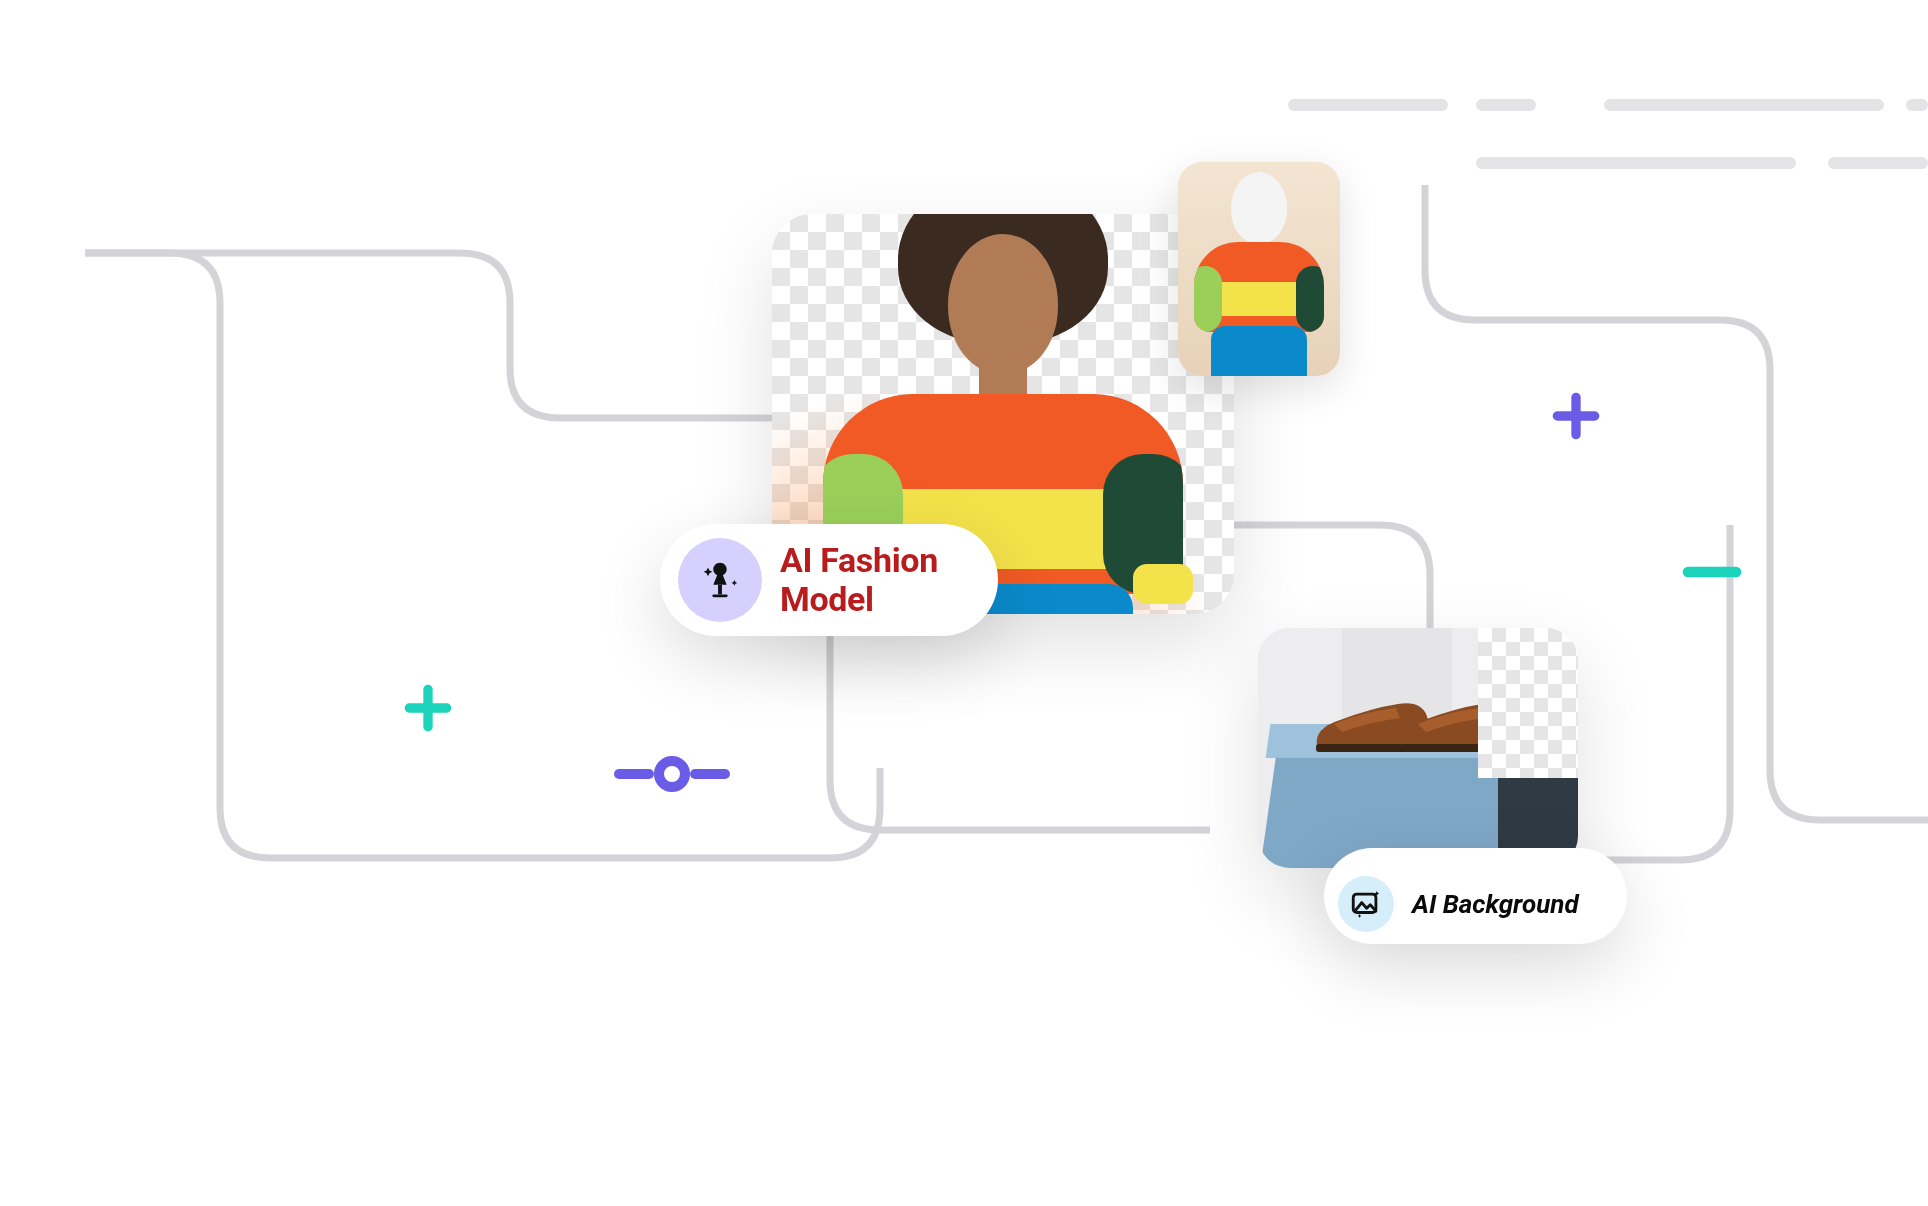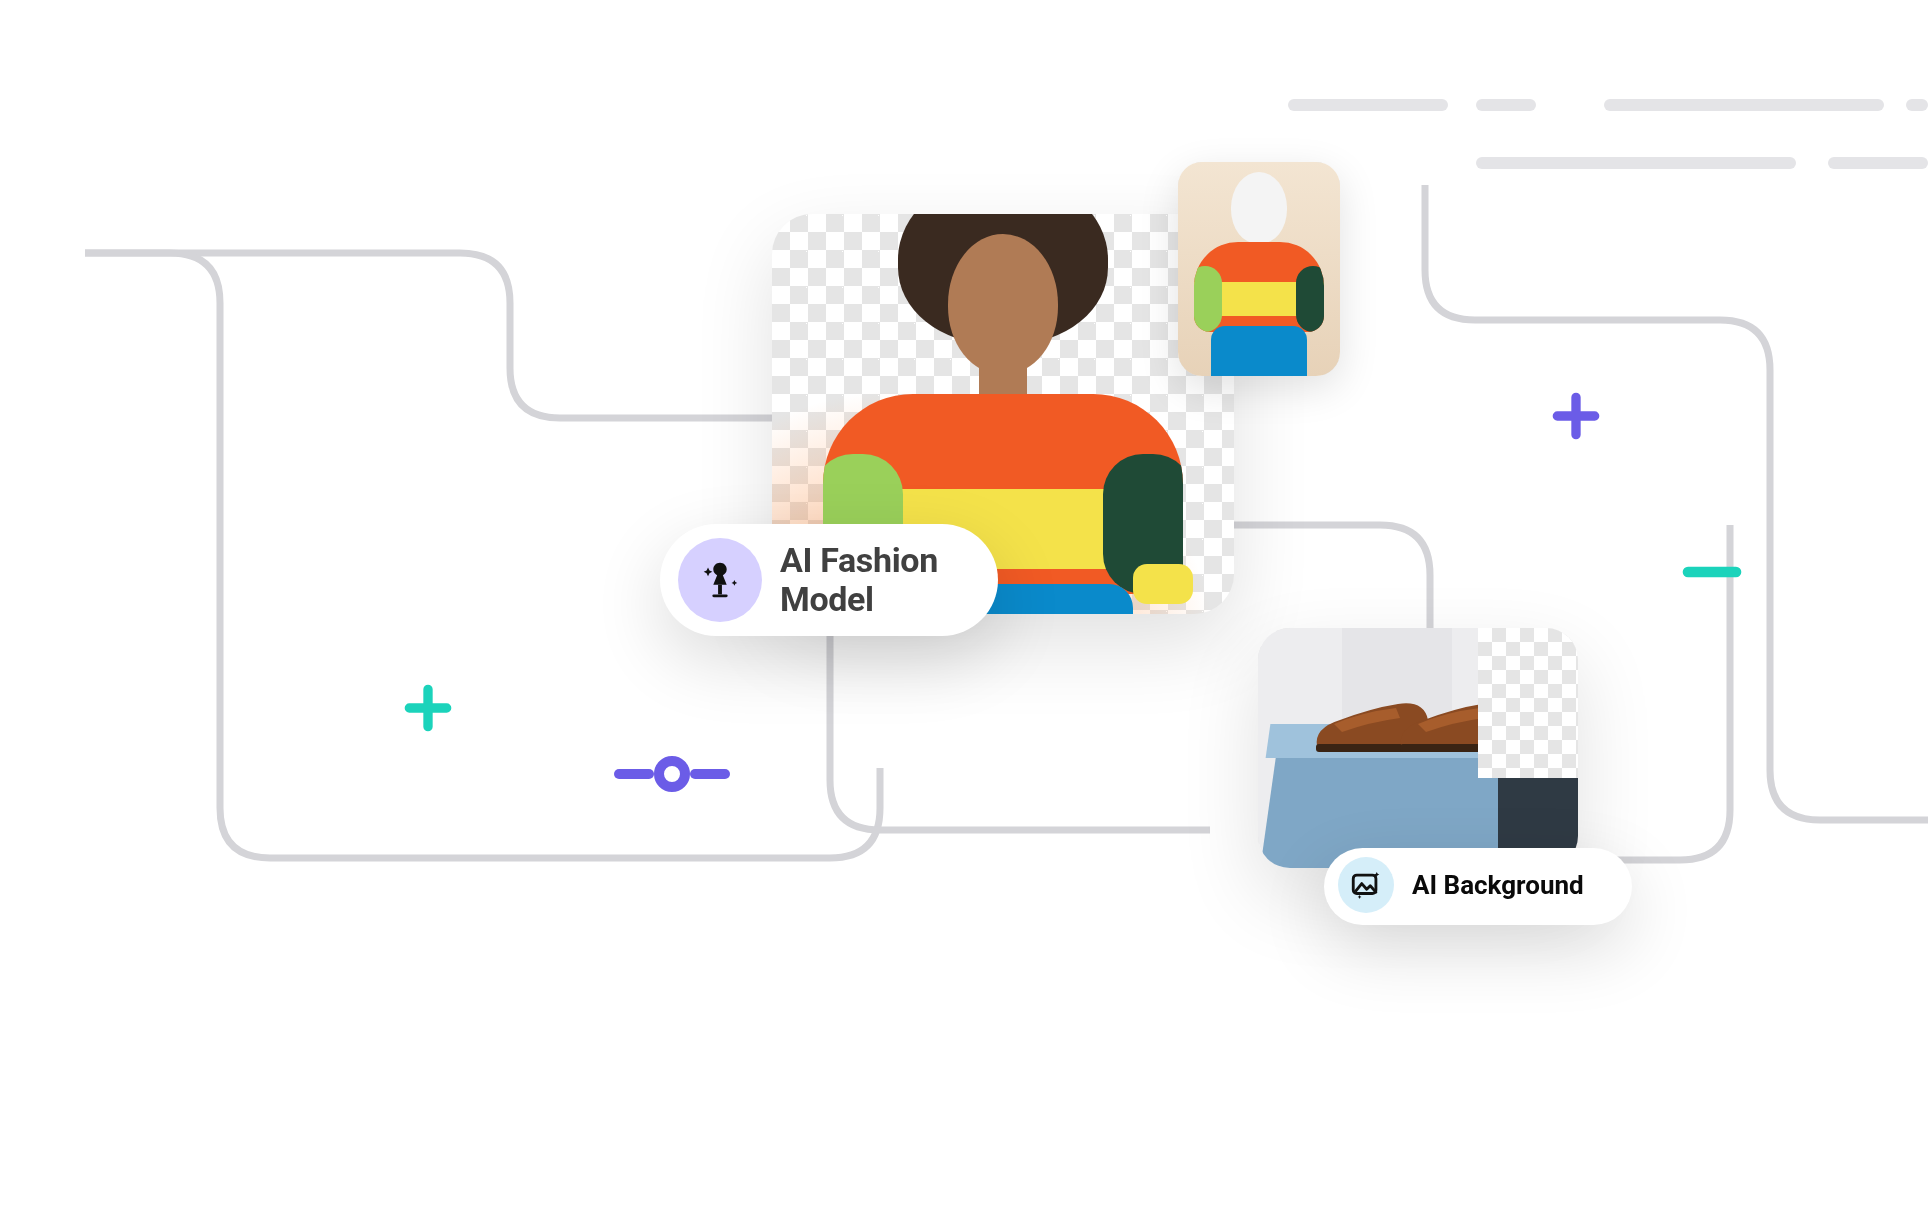--- a/index.html
+++ b/index.html
@@ -219,24 +219,24 @@
   }
   .pill .icon-wrap {
     width:84px; height:84px; border-radius:50%;
     display:flex; align-items:center; justify-content:center;
     flex:0 0 84px;
   }
   .pill.large .label {
     font-size:34px;
     font-weight:700;
     line-height:1.15;
-    color:#404040;
+    color:#b91c1c;
     letter-spacing:-0.01em;
   }
-  .pill.small { padding:9px 48px 12px 14px; }
+  .pill.small { padding:28px 48px 12px 14px;font-style:italic; }
   .pill.small .icon-wrap { width:56px; height:56px; flex:0 0 56px; }
   .pill.small .label { font-size:26px; font-weight:700; color:#0a0a0a; }
   .icon-purple { background:#d6d0ff; }
   .icon-blue { background:#d5eef9; }
 </style>
 </head>
 <body>
 
 <div class="canvas">
 

